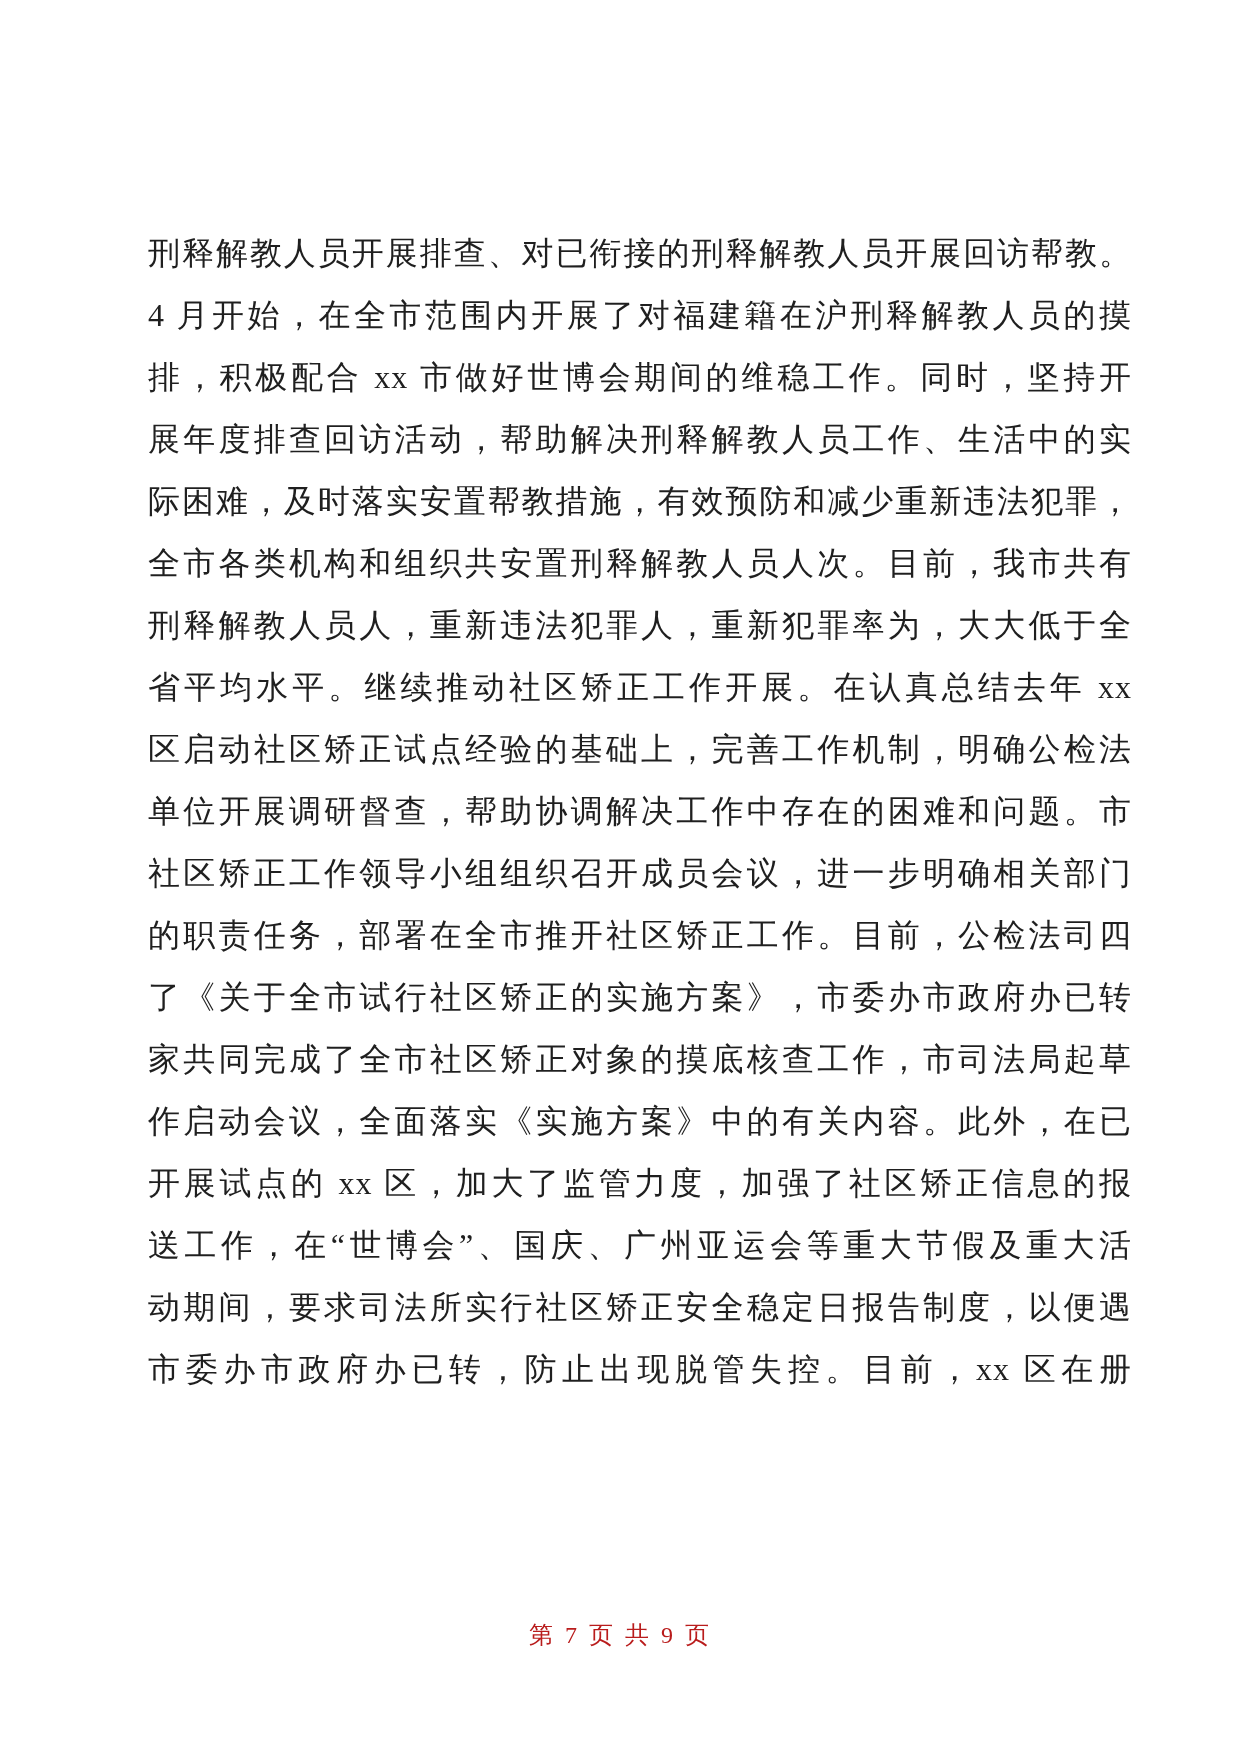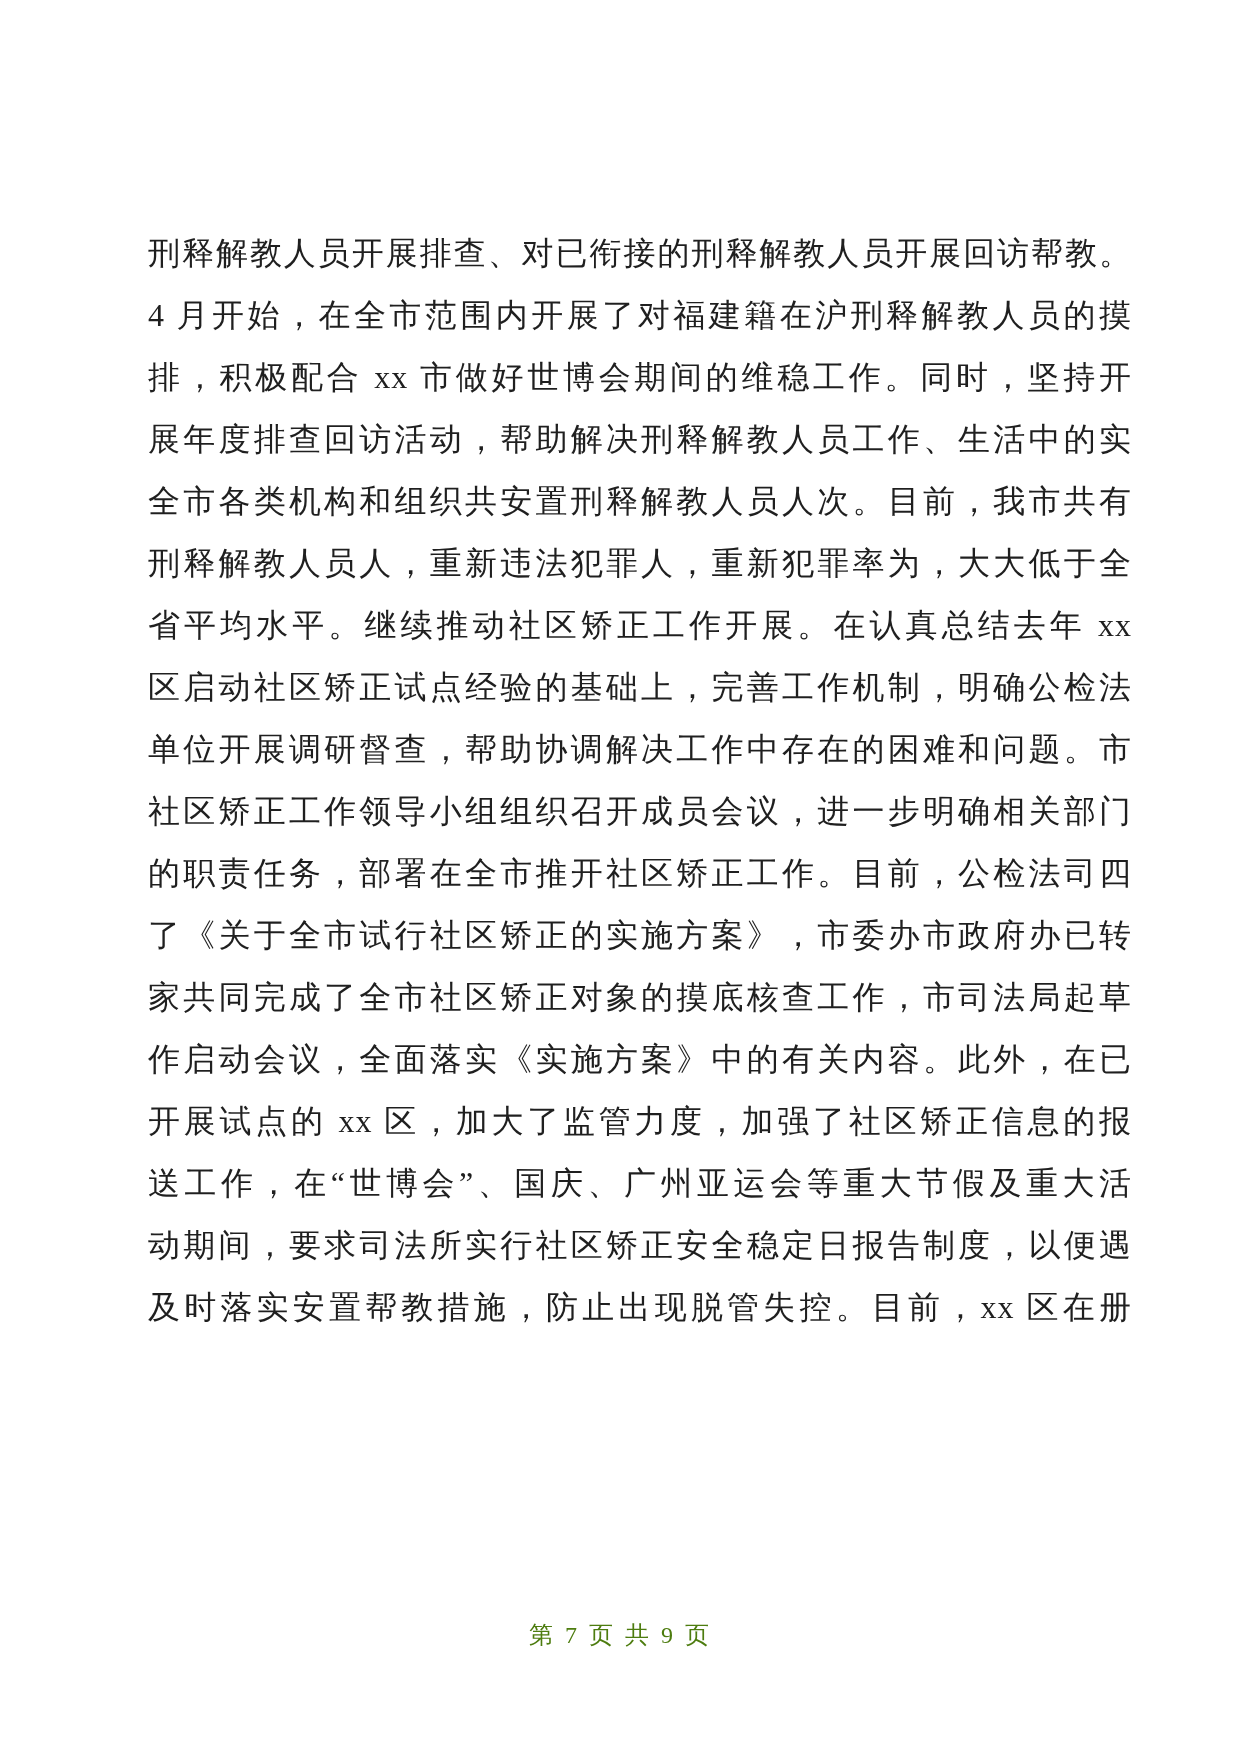--- a/index.html
+++ b/index.html
@@ -31,42 +31,43 @@
     -moz-text-align-last: justify;
   }
   .page-footer {
     position: absolute;
     left: 0;
     top: 1620px;
     width: 100%;
     text-align: center;
     font-size: 24px;
     line-height: 30px;
-    color: #4d7c0f;
+    color: #b91c1c;
     letter-spacing: 3px;
   }
 </style>
 </head>
 <body>
 
 <div class="page">
   <div class="text-block">
     <div class="doc-line">刑释解教人员开展排查、对已衔接的刑释解教人员开展回访帮教。</div>
     <div class="doc-line">4 月开始，在全市范围内开展了对福建籍在沪刑释解教人员的摸</div>
     <div class="doc-line">排，积极配合 xx 市做好世博会期间的维稳工作。同时，坚持开</div>
     <div class="doc-line">展年度排查回访活动，帮助解决刑释解教人员工作、生活中的实</div>
+    <div class="doc-line">际困难，及时落实安置帮教措施，有效预防和减少重新违法犯罪，</div>
     <div class="doc-line">全市各类机构和组织共安置刑释解教人员人次。目前，我市共有</div>
     <div class="doc-line">刑释解教人员人，重新违法犯罪人，重新犯罪率为，大大低于全</div>
     <div class="doc-line">省平均水平。继续推动社区矫正工作开展。在认真总结去年 xx</div>
     <div class="doc-line">区启动社区矫正试点经验的基础上，完善工作机制，明确公检法</div>
     <div class="doc-line">单位开展调研督查，帮助协调解决工作中存在的困难和问题。市</div>
     <div class="doc-line">社区矫正工作领导小组组织召开成员会议，进一步明确相关部门</div>
     <div class="doc-line">的职责任务，部署在全市推开社区矫正工作。目前，公检法司四</div>
     <div class="doc-line">了《关于全市试行社区矫正的实施方案》，市委办市政府办已转</div>
     <div class="doc-line">家共同完成了全市社区矫正对象的摸底核查工作，市司法局起草</div>
     <div class="doc-line">作启动会议，全面落实《实施方案》中的有关内容。此外，在已</div>
     <div class="doc-line">开展试点的 xx 区，加大了监管力度，加强了社区矫正信息的报</div>
     <div class="doc-line">送工作，在“世博会”、国庆、广州亚运会等重大节假及重大活</div>
     <div class="doc-line">动期间，要求司法所实行社区矫正安全稳定日报告制度，以便遇</div>
-    <div class="doc-line">及时落实安置帮教措施，防止出现脱管失控。目前，xx 区在册</div>
+    <div class="doc-line">市委办市政府办已转，防止出现脱管失控。目前，xx 区在册</div>
   </div>
   <div class="page-footer">第 7 页  共 9 页</div>
 </div>
 
 </body></html>

